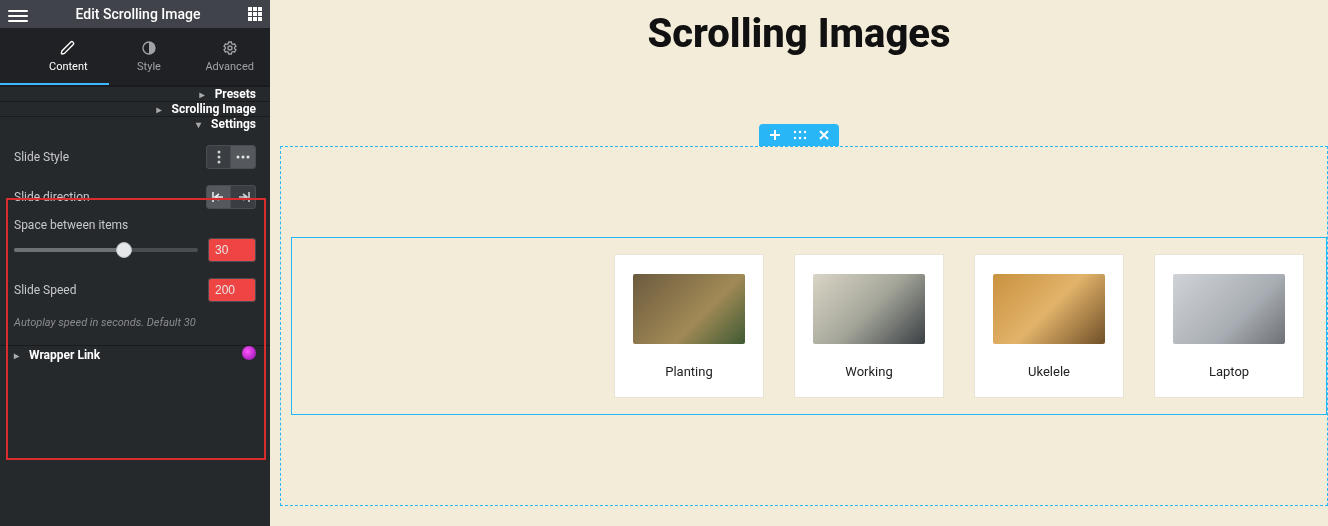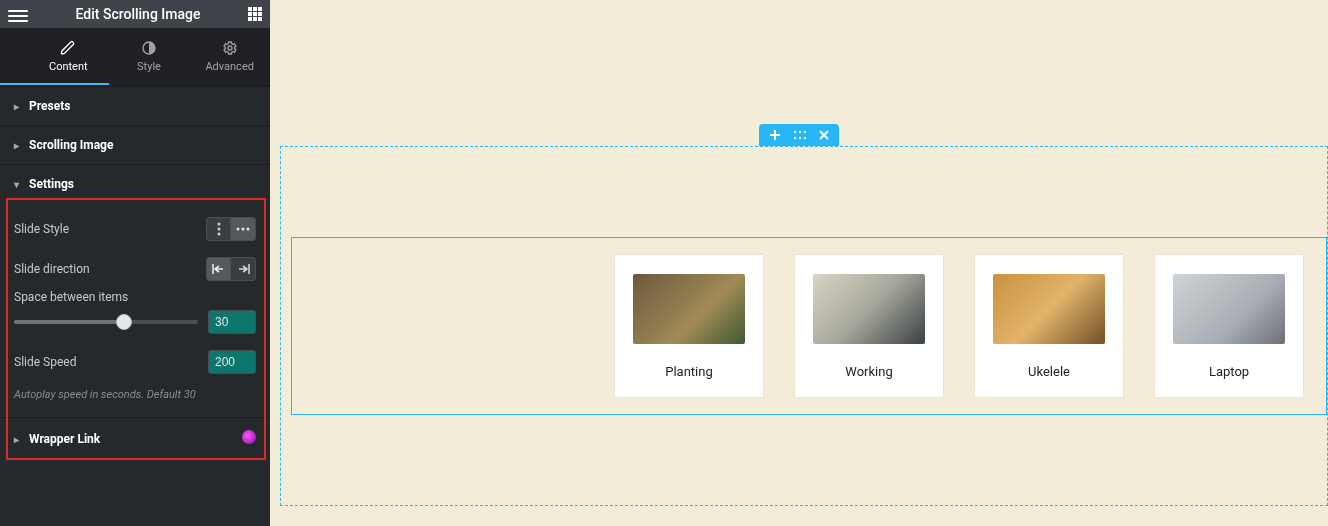--- a/index.html
+++ b/index.html
@@ -14,40 +14,40 @@
 .sidebar-header .grid-icon { width: 14px; height: 14px; display: grid; grid-template-columns: repeat(3,1fr); grid-template-rows: repeat(3,1fr); gap: 1px; cursor: pointer; }
 .sidebar-header .grid-icon span { background: #fff; width: 100%; height: 100%; }
 
 .tabs { display: flex; background: #1f2124; border-bottom: 1px solid #1a1b1d; }
 .tab { flex: 1; text-align: center; padding: 12px 0 10px; cursor: pointer; color: #a0a2a5; font-size: 11px; }
 .tab.active { color: #fff; border-bottom: 2px solid #3db8ff; padding-left: 28px; }
 .tab .tab-icon { display: block; margin: 0 auto 4px; }
 .tab-label { display: block; }
 
 .section { border-top: 1px solid #1a1b1d; }
-.section-header { display: flex; align-items: center; padding: 12px 14px; cursor: pointer; font-weight: 700; font-size: 12px; color: #fff; }
+.section-header { display: flex; align-items: center; padding: 0 14px; cursor: pointer; font-weight: 700; font-size: 12px; color: #fff; justify-content: flex-end; }
 .section-header .caret { margin-right: 10px; display: inline-block; }
 .section-header .caret.right::before { content: "▸"; color: #aaa; font-size: 10px; }
 .section-header .caret.down::before { content: "▾"; color: #aaa; font-size: 10px; }
 .section-header .right-icon { margin-left: auto; }
 
 .section-body { padding: 6px 14px 12px; }
 .row { display: flex; align-items: center; justify-content: space-between; padding: 8px 0; }
 .row-label { color: #c7c9cb; font-size: 12px; }
 
 .segmented { display: flex; background: #3a3d41; border: 1px solid #4a4d51; border-radius: 3px; overflow: hidden; }
 .segmented .seg { width: 24px; height: 22px; display: flex; align-items: center; justify-content: center; cursor: pointer; }
 .segmented .seg.active { background: #55595e; }
 .segmented .seg:first-child { border-right: 1px solid #4a4d51; }
 
 .slider-row { display: flex; align-items: center; gap: 10px; padding: 6px 0 4px; }
 .slider-track { flex: 1; height: 4px; background: #4a4d51; border-radius: 2px; position: relative; }
 .slider-fill { position: absolute; left: 0; top: 0; bottom: 0; width: 60%; background: #6d7176; border-radius: 2px; }
 .slider-thumb { position: absolute; top: 50%; left: 60%; transform: translate(-50%, -50%); width: 16px; height: 16px; background: #e6e7e8; border: 1px solid #b9bcc0; border-radius: 50%; cursor: grab; }
-.num-input { width: 48px; height: 24px; background: #0f766e; border: 1px solid #4a4d51; color: #e6e7e8; border-radius: 3px; padding: 0 6px; font-size: 12px; }
+.num-input { width: 48px; height: 24px; background: #ef4444; border: 1px solid #4a4d51; color: #e6e7e8; border-radius: 3px; padding: 0 6px; font-size: 12px; }
 .hint { color: #8a8c8f; font-style: italic; font-size: 11px; padding: 6px 0 4px; }
 
 .red-outline { position: absolute; border: 2px solid #d92c2c; pointer-events: none; }
 
 
 .collapse-handle { position: absolute; left: 270px; top: 332px; width: 18px; height: 36px; background: #2d3034; border-radius: 0 4px 4px 0; display: flex; align-items: center; justify-content: center; cursor: pointer; color: #cfd1d3; font-size: 12px; }
 
 
 .canvas { position: absolute; left: 270px; top: 0; right: 0; bottom: 0; background: #f3ecd9; }
 .page-title { text-align: center; font-size: 40px; font-weight: 800; color: #111; padding-top: 10px; font-family: "Segoe UI", Roboto, Arial, sans-serif; }
@@ -210,20 +210,21 @@
 
 <div class="red-outline" style="top:198px; left:6px; width:260px; height:262px"></div>
 
 <div class="collapse-handle">
   <svg width="8" height="12" viewBox="0 0 8 12" fill="none" stroke="#cfd1d3" stroke-width="2">
       <path d="M6 1L2 6l4 5"></path>
     </svg>
 </div>
 
 <div class="canvas">
+  <div class="page-title">Scrolling Images</div>
 
   <div class="section-handle">
     <span class="icon">
       <svg width="12" height="12" viewBox="0 0 12 12" fill="none" stroke="#fff" stroke-width="2">
           <path d="M6 1v10M1 6h10"></path>
         </svg>
     </span>
     <span class="icon">
       <svg width="14" height="10" viewBox="0 0 14 10" fill="#fff">
           <circle cx="2" cy="2" r="1.2"></circle>

